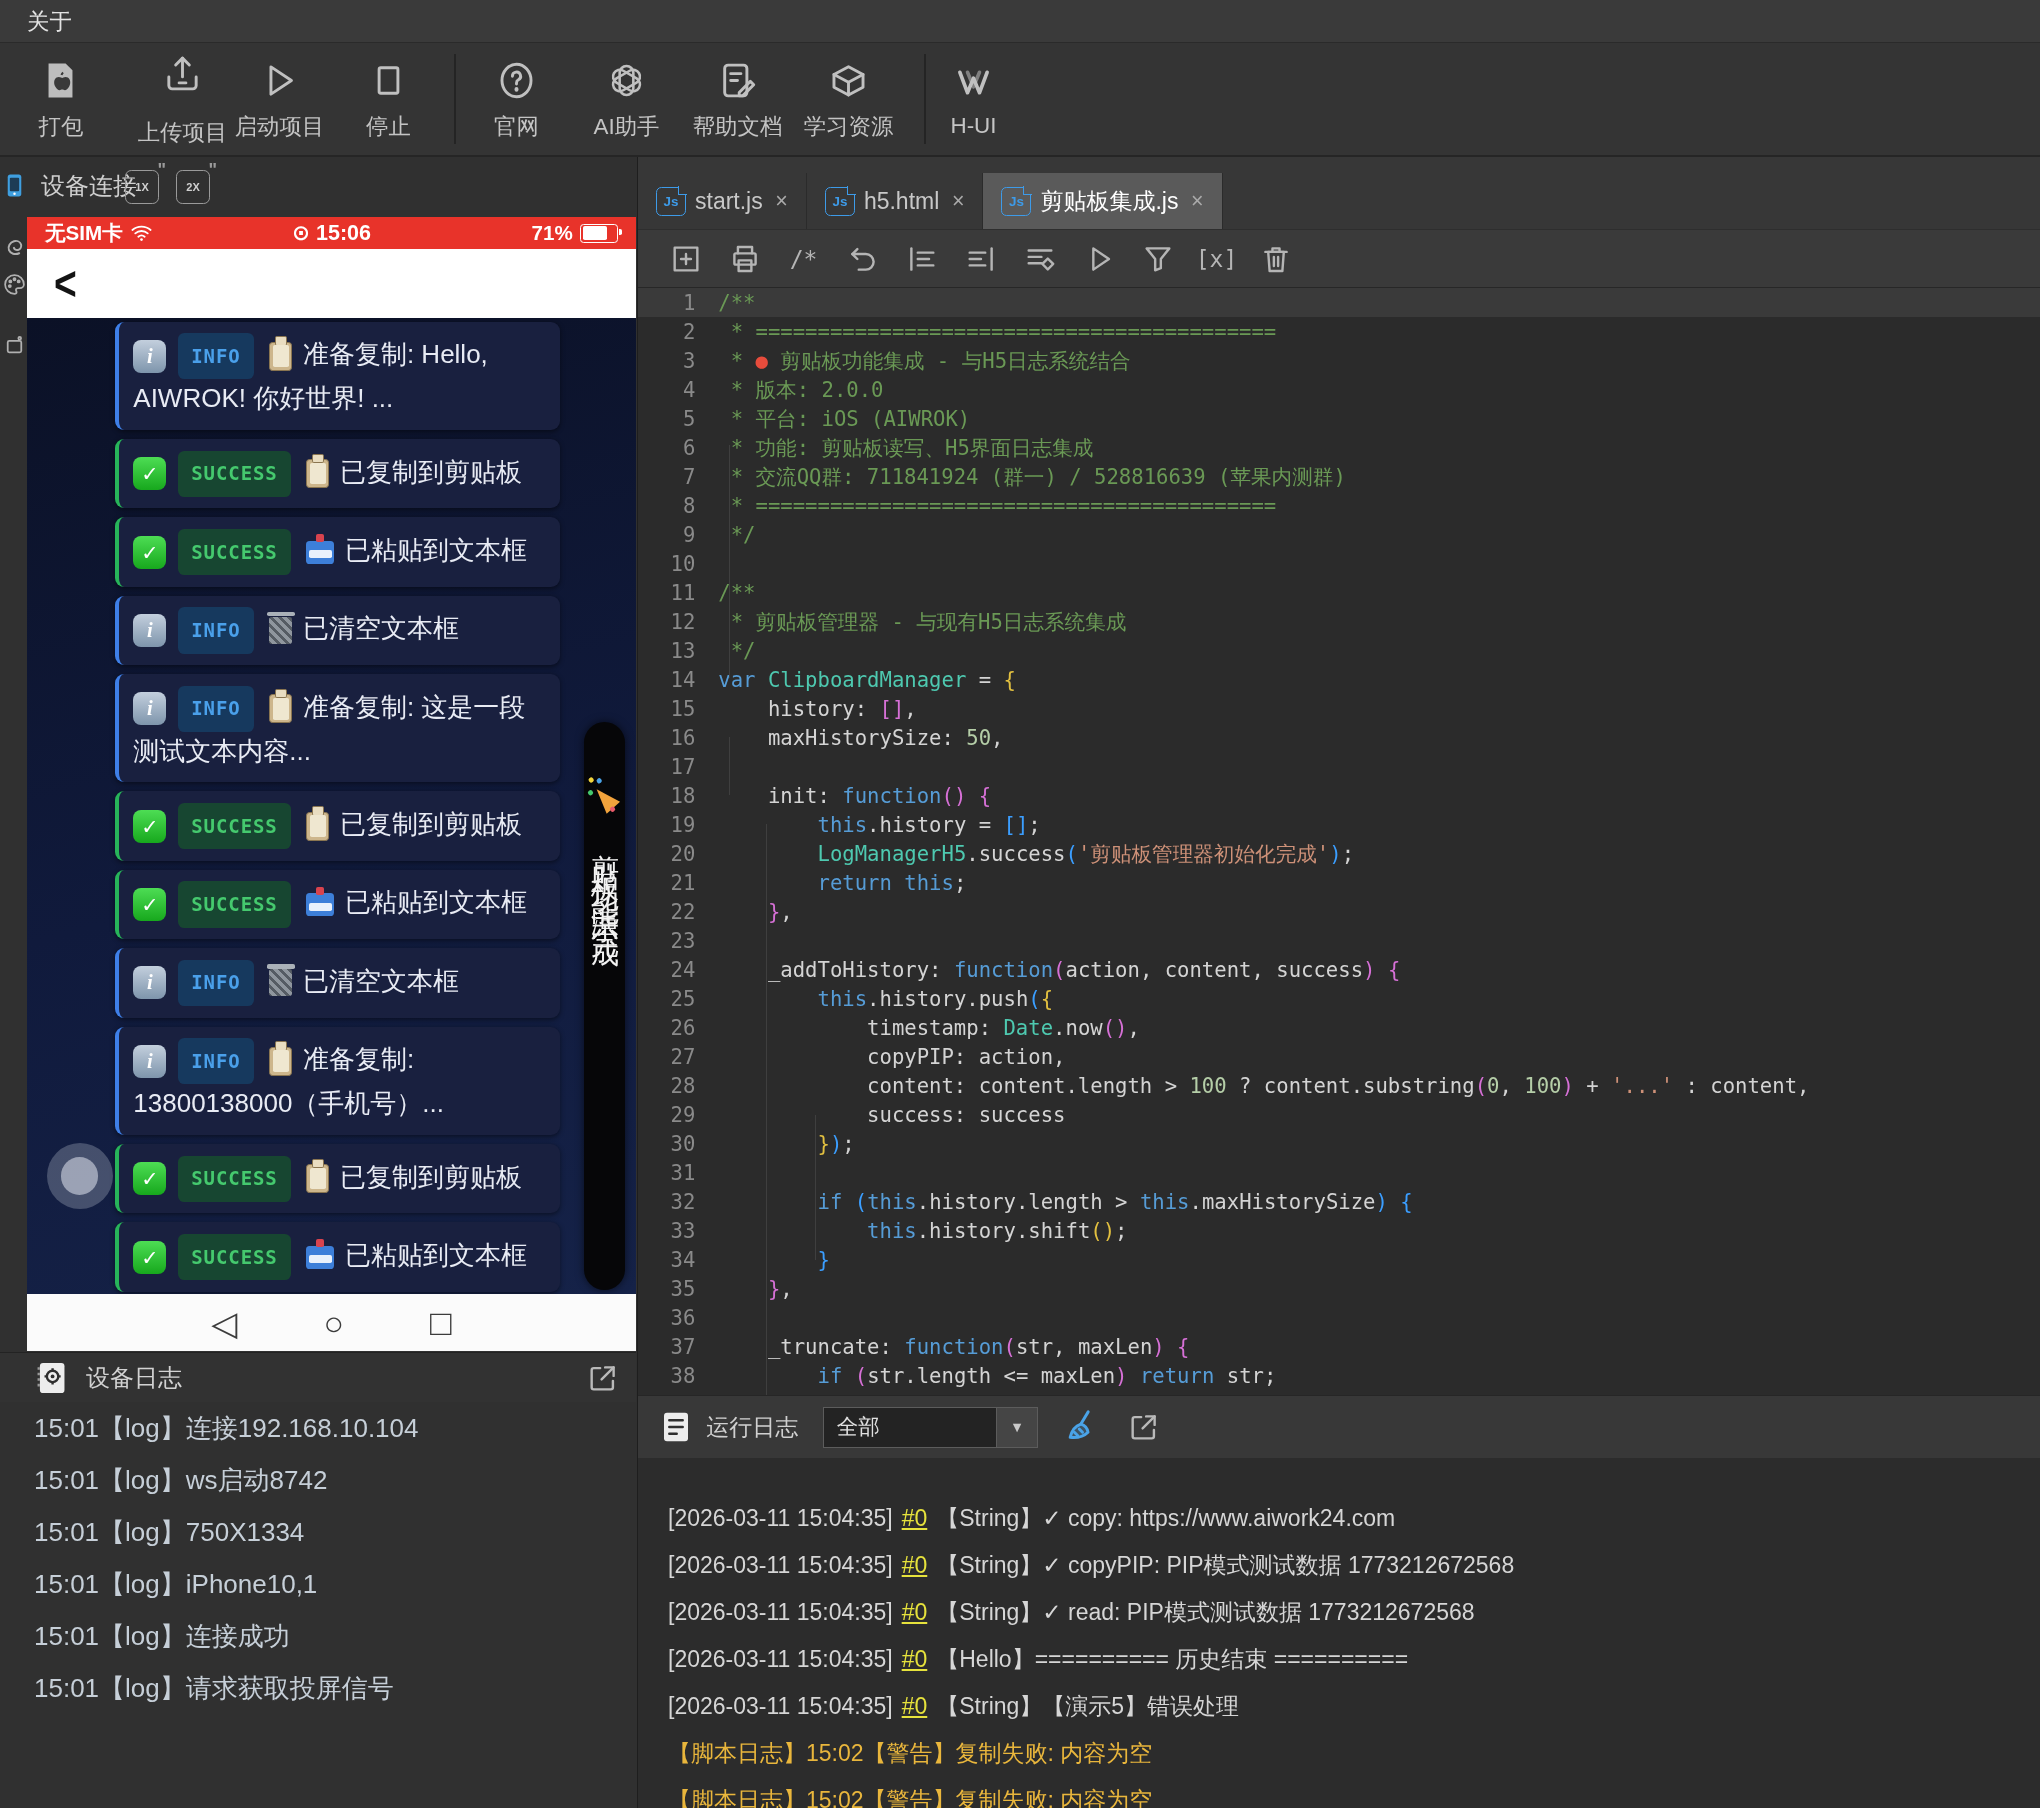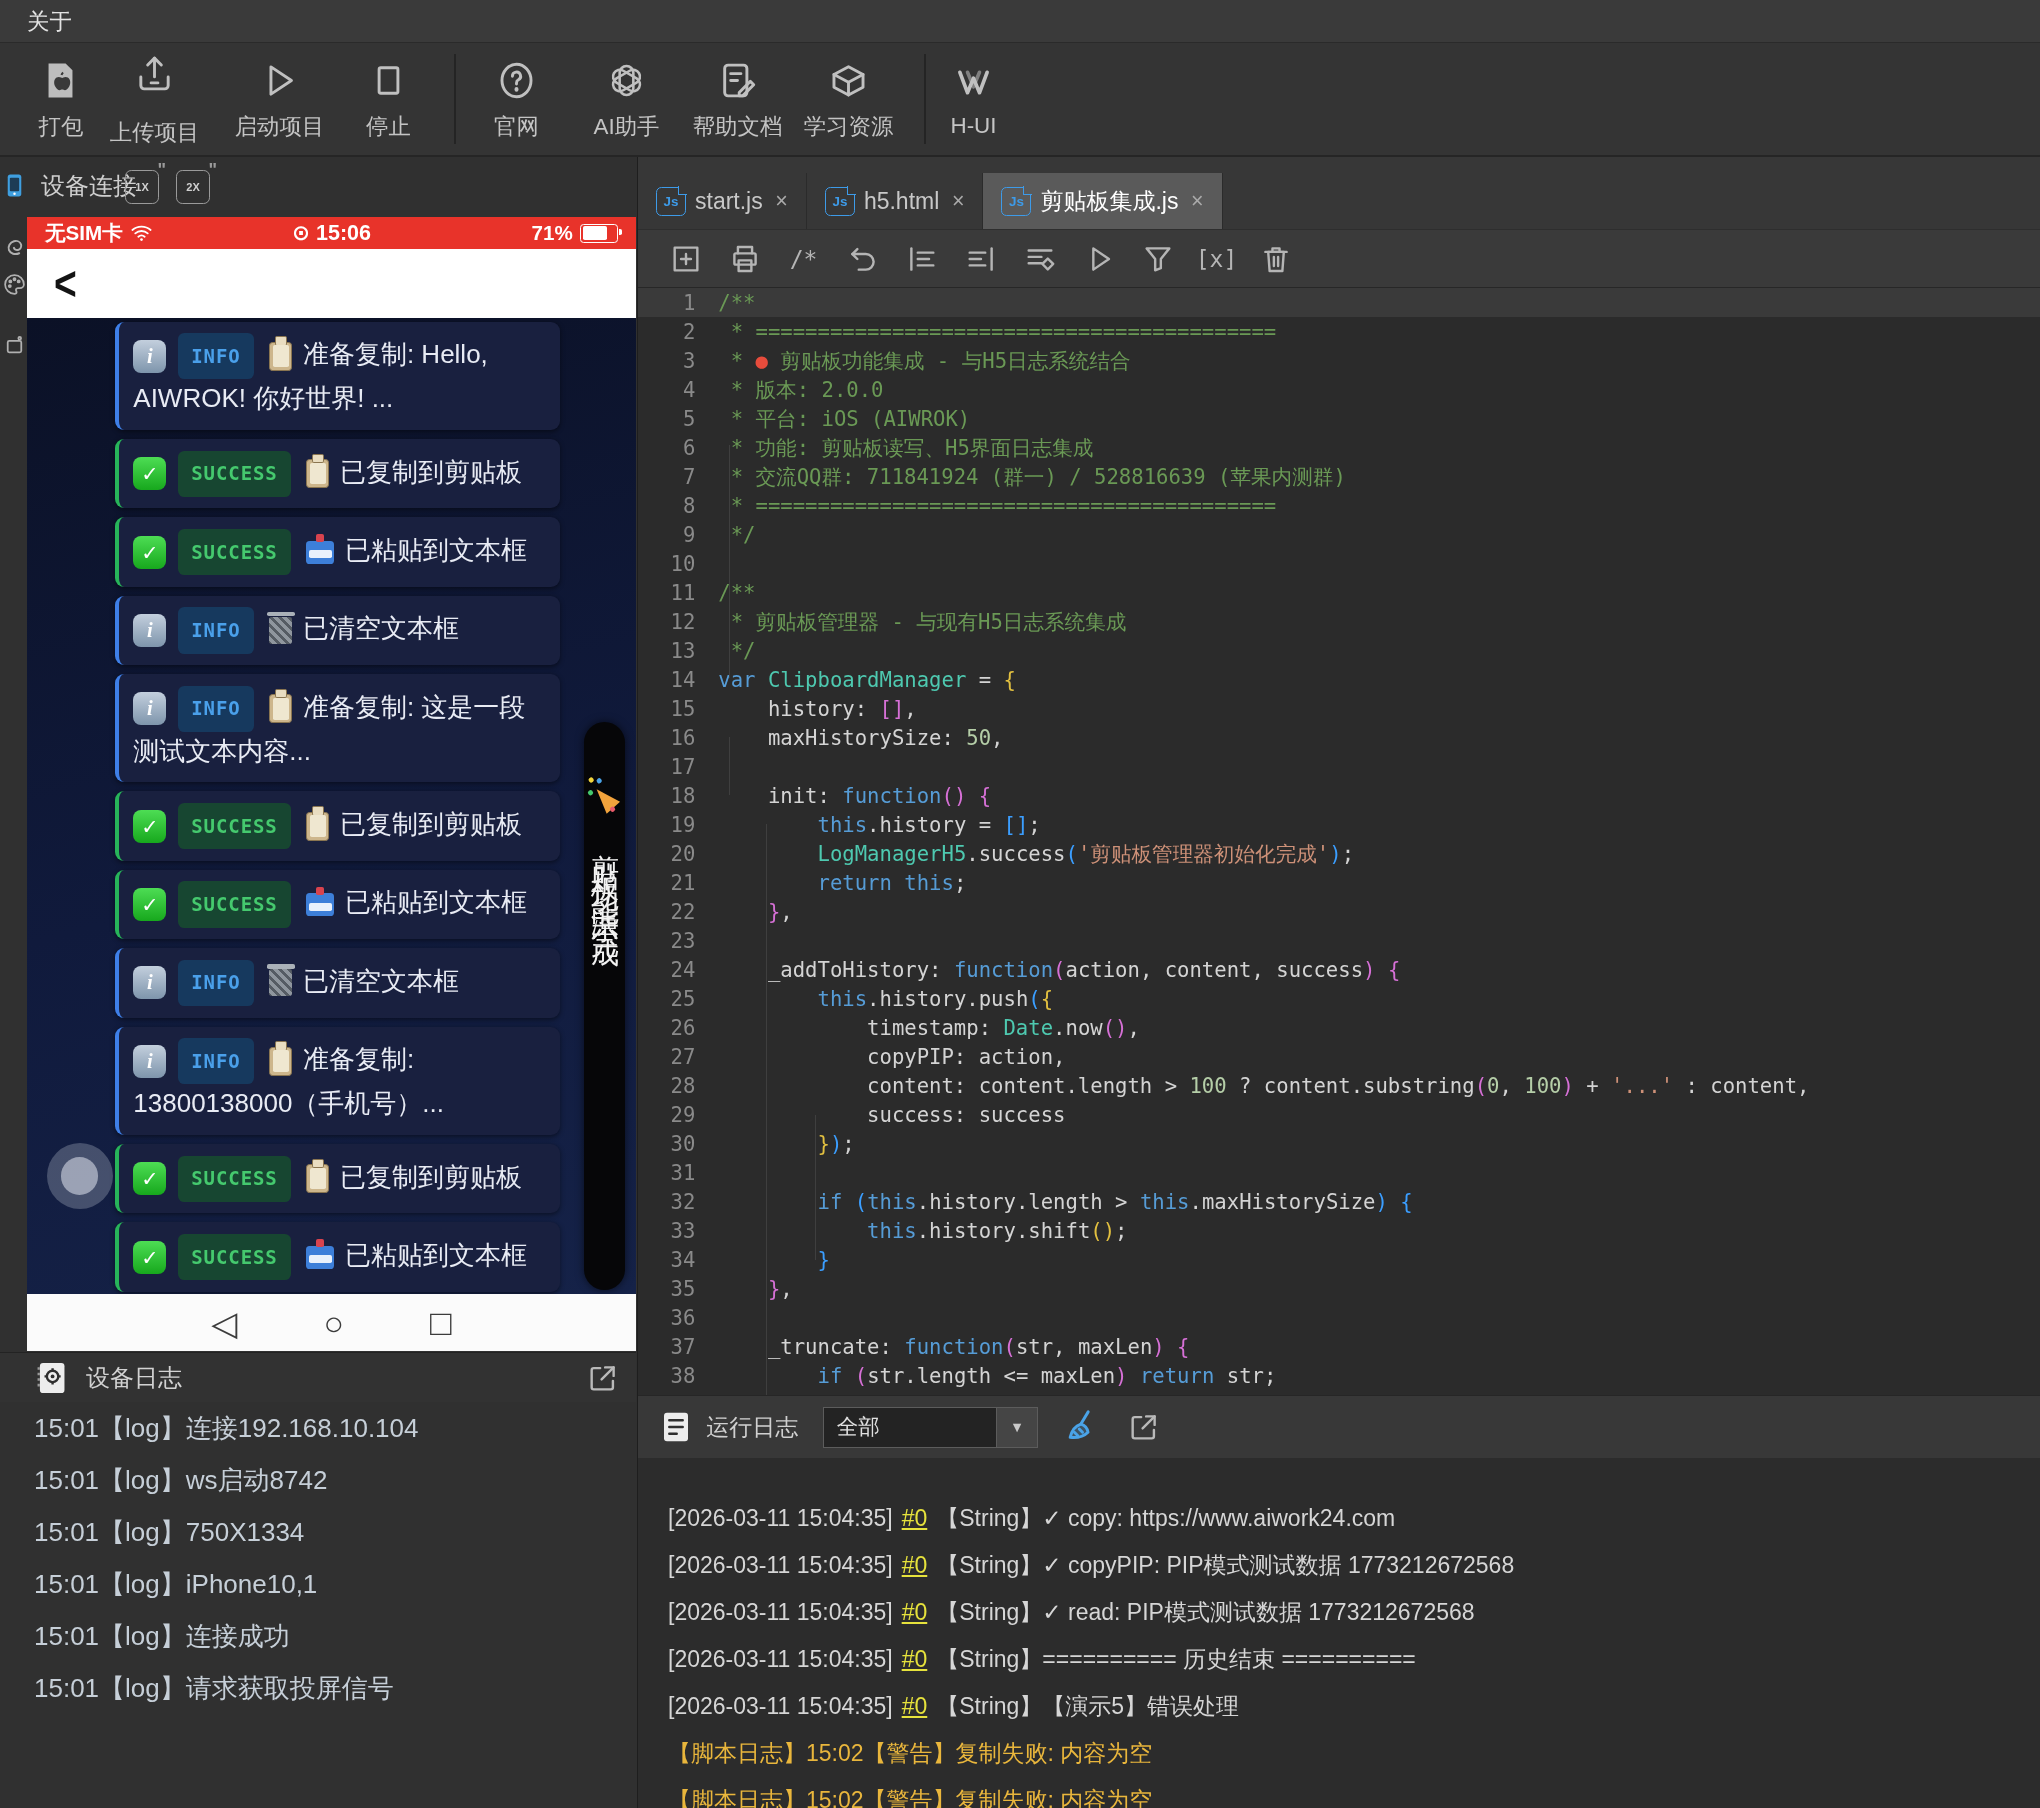--- a/index.html
+++ b/index.html
@@ -139,21 +139,21 @@
   <div class="tbtn" style="left: 5.4px;">
         <div class="ticon">
           <svg viewBox="0 0 24 24">
             <path d="M5 2h10l4 4v16H5z" fill="#bdbdbd"></path>
             <path d="M12.6 8.8c.2-.9.9-1.5.9-1.5" stroke="#3a3a3a" stroke-width="1.2" fill="none"></path>
             <path d="M9.7 10.3c-1.6 1-1.8 3.6-.7 5.4.8 1.3 1.6 2 2.4 2 .7 0 1-.4 1.6-.4s.9.4 1.6.4c.8 0 1.6-.7 2.4-2 1.1-1.8.9-4.4-.7-5.4-1-.6-2.1-.3-2.6 0l-.7.3-.7-.3c-.5-.3-1.6-.6-2.6 0z" fill="#3a3a3a"></path>
           </svg>
         </div>
         <span class="tlabel">打包</span>
       </div>
-      <div class="tbtn" style="left: 99px; gap: 22px;">
+      <div class="tbtn" style="left: 127px; gap: 22px;">
         <div class="ticon">
           <svg viewBox="0 0 24 24" fill="none" stroke="currentColor" stroke-width="1.7" stroke-linecap="round" stroke-linejoin="round">
             <path d="M4 14v5a2 2 0 0 0 2 2h12a2 2 0 0 0 2-2v-5"></path>
             <path d="M12 3v11"></path>
             <path d="M8 7l4-4 4 4"></path>
             <path d="M10 17.5h4"></path>
           </svg>
         </div>
         <span class="tlabel">上传项目</span>
       </div>
@@ -587,21 +587,21 @@
       <span class="export-icon run-export"><svg viewBox="0 0 24 24" fill="none" stroke="currentColor" stroke-width="1.7" stroke-linecap="round" stroke-linejoin="round">
             <path d="M10 5H5.5A1.5 1.5 0 0 0 4 6.5v12A1.5 1.5 0 0 0 5.5 20h12a1.5 1.5 0 0 0 1.5-1.5V14"></path>
             <path d="M13.5 4.5h6v6"></path>
             <path d="M19.5 4.5L11 13"></path>
           </svg></span>
     </div>
     <div class="runlog" id="runlog">
         <div class="run-line"><span class="rl-pre">[2026-03-11 15:04:35]</span><span class="rl-ref">#0</span><span class="rl-rest">【String】✓ copy: https://www.aiwork24.com</span></div>
         <div class="run-line"><span class="rl-pre">[2026-03-11 15:04:35]</span><span class="rl-ref">#0</span><span class="rl-rest">【String】✓ copyPIP: PIP模式测试数据 1773212672568</span></div>
         <div class="run-line"><span class="rl-pre">[2026-03-11 15:04:35]</span><span class="rl-ref">#0</span><span class="rl-rest">【String】✓ read: PIP模式测试数据 1773212672568</span></div>
-        <div class="run-line"><span class="rl-pre">[2026-03-11 15:04:35]</span><span class="rl-ref">#0</span><span class="rl-rest">【String】========== 历史结束 ==========</span></div>
+        <div class="run-line"><span class="rl-pre">[2026-03-11 15:04:35]</span><span class="rl-ref">#0</span><span class="rl-rest">【Hello】========== 历史结束 ==========</span></div>
         <div class="run-line"><span class="rl-pre">[2026-03-11 15:04:35]</span><span class="rl-ref">#0</span><span class="rl-rest">【String】【演示5】错误处理</span></div>
         <div class="run-line warn">【脚本日志】15:02【警告】复制失败: 内容为空</div>
         <div class="run-line warn">【脚本日志】15:02【警告】复制失败: 内容为空</div>
       </div>
   </div>
 
 </div>
 
 
 </body></html>

